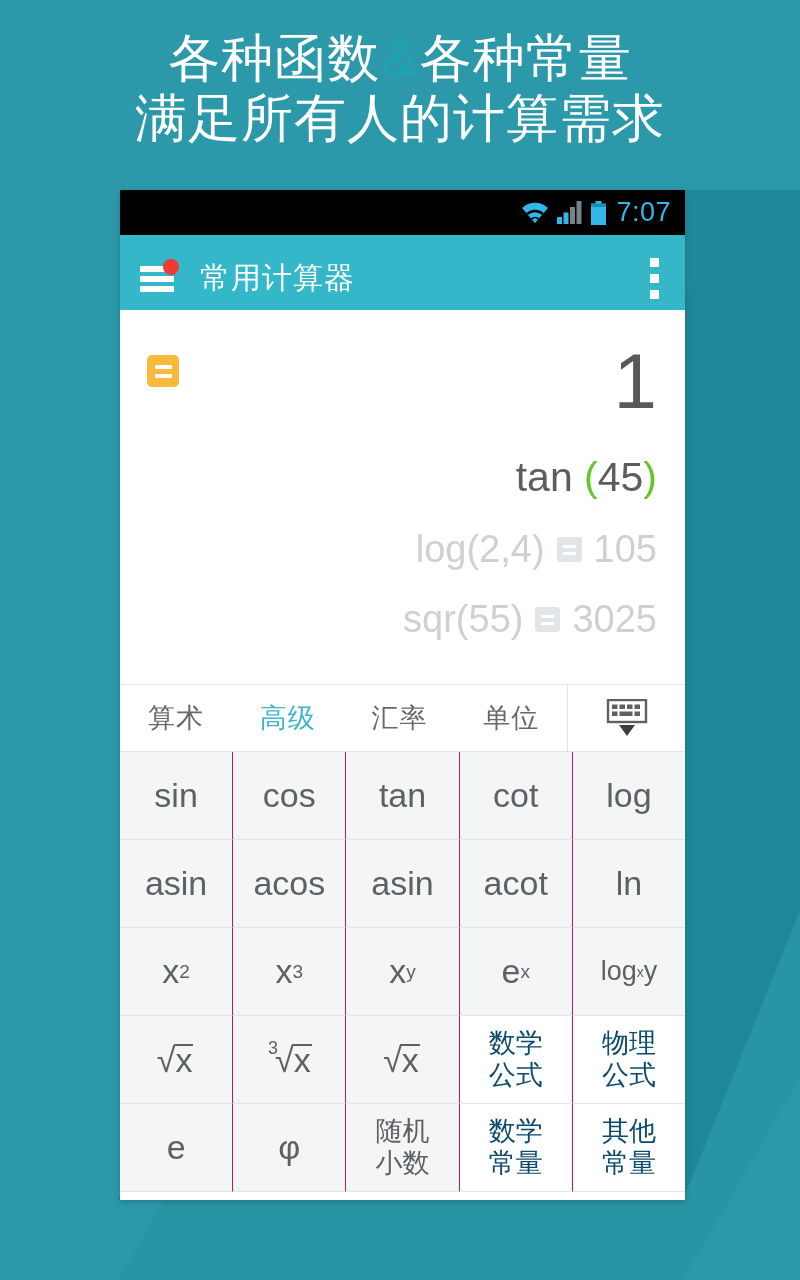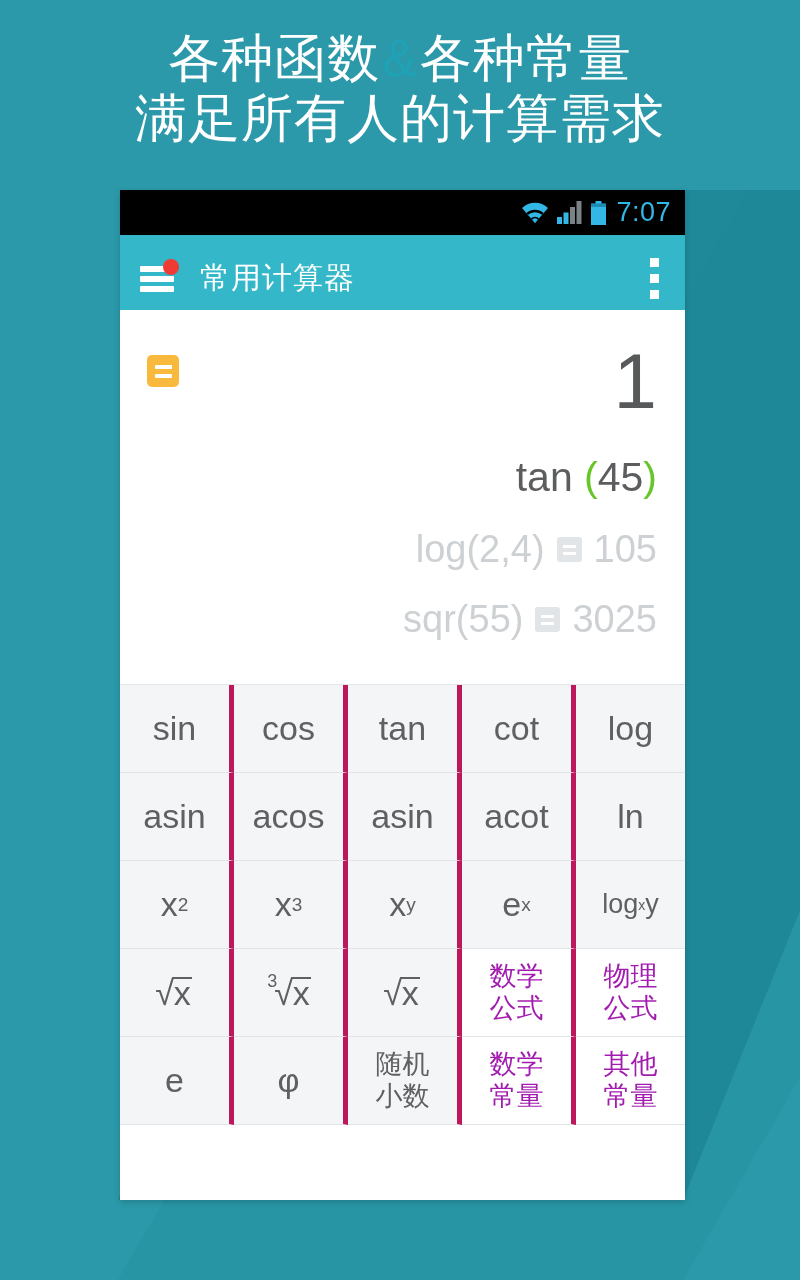--- a/index.html
+++ b/index.html
@@ -274,38 +274,38 @@
     flex-direction: column;
     background: #ffffff;
   }
   .key-row {
     display: flex;
     height: 88px;
   }
   .key {
     flex: 1 1 0;
     background: #f4f5f6;
-    border-right: 5px solid #be185d;
+    border-right: 1px solid #be185d;
     border-bottom: 1px solid #e2e5e7;
     display: flex;
     align-items: center;
     justify-content: center;
     color: #5e6163;
     font-size: 34px;
     font-weight: 400;
     cursor: pointer;
     position: relative;
     box-sizing: border-box;
     line-height: 1.05;
     text-align: center;
   }
   .key:last-child { border-right: none; }
   .key.white {
     background: #ffffff;
-    color: #a21caf;
+    color: #0c4a6e;
     font-size: 27px;
   }
   .key.small {
     font-size: 27px;
     color: #5e6163;
   }
   .key .stacked {
     display: flex;
     flex-direction: column;
     line-height: 1.18;
@@ -420,20 +420,39 @@
         <span>sqr(55)</span>
         <span class="hist-eq">
             <i></i>
             <i></i>
           </span>
         <span>3025</span>
       </div>
     </div>
   </div>
 
+  <div class="tabbar">
+    <div class="tab">算术</div>
+    <div class="tab active">高级</div>
+    <div class="tab">汇率</div>
+    <div class="tab">单位</div>
+    <div class="tab-kb">
+      <svg width="42" height="38" viewBox="0 0 42 38">
+        <rect x="2" y="1" width="38" height="22" fill="none" stroke="#5e6163" stroke-width="2.4"></rect>
+        <rect x="6" y="5.5" width="5.5" height="4.5" fill="#5e6163"></rect>
+        <rect x="13.5" y="5.5" width="5.5" height="4.5" fill="#5e6163"></rect>
+        <rect x="21" y="5.5" width="5.5" height="4.5" fill="#5e6163"></rect>
+        <rect x="28.5" y="5.5" width="5.5" height="4.5" fill="#5e6163"></rect>
+        <rect x="6" y="12.5" width="5.5" height="4.5" fill="#5e6163"></rect>
+        <rect x="13.5" y="12.5" width="13" height="4.5" fill="#5e6163"></rect>
+        <rect x="28.5" y="12.5" width="5.5" height="4.5" fill="#5e6163"></rect>
+        <path d="M13 26 L29 26 L21 37 Z" fill="#3c3f41"></path>
+      </svg>
+    </div>
+  </div>
 
   <div class="keypad">
 
     <div class="key-row">
       <div class="key">sin</div>
       <div class="key">cos</div>
       <div class="key">tan</div>
       <div class="key">cot</div>
       <div class="key">log</div>
     </div>

